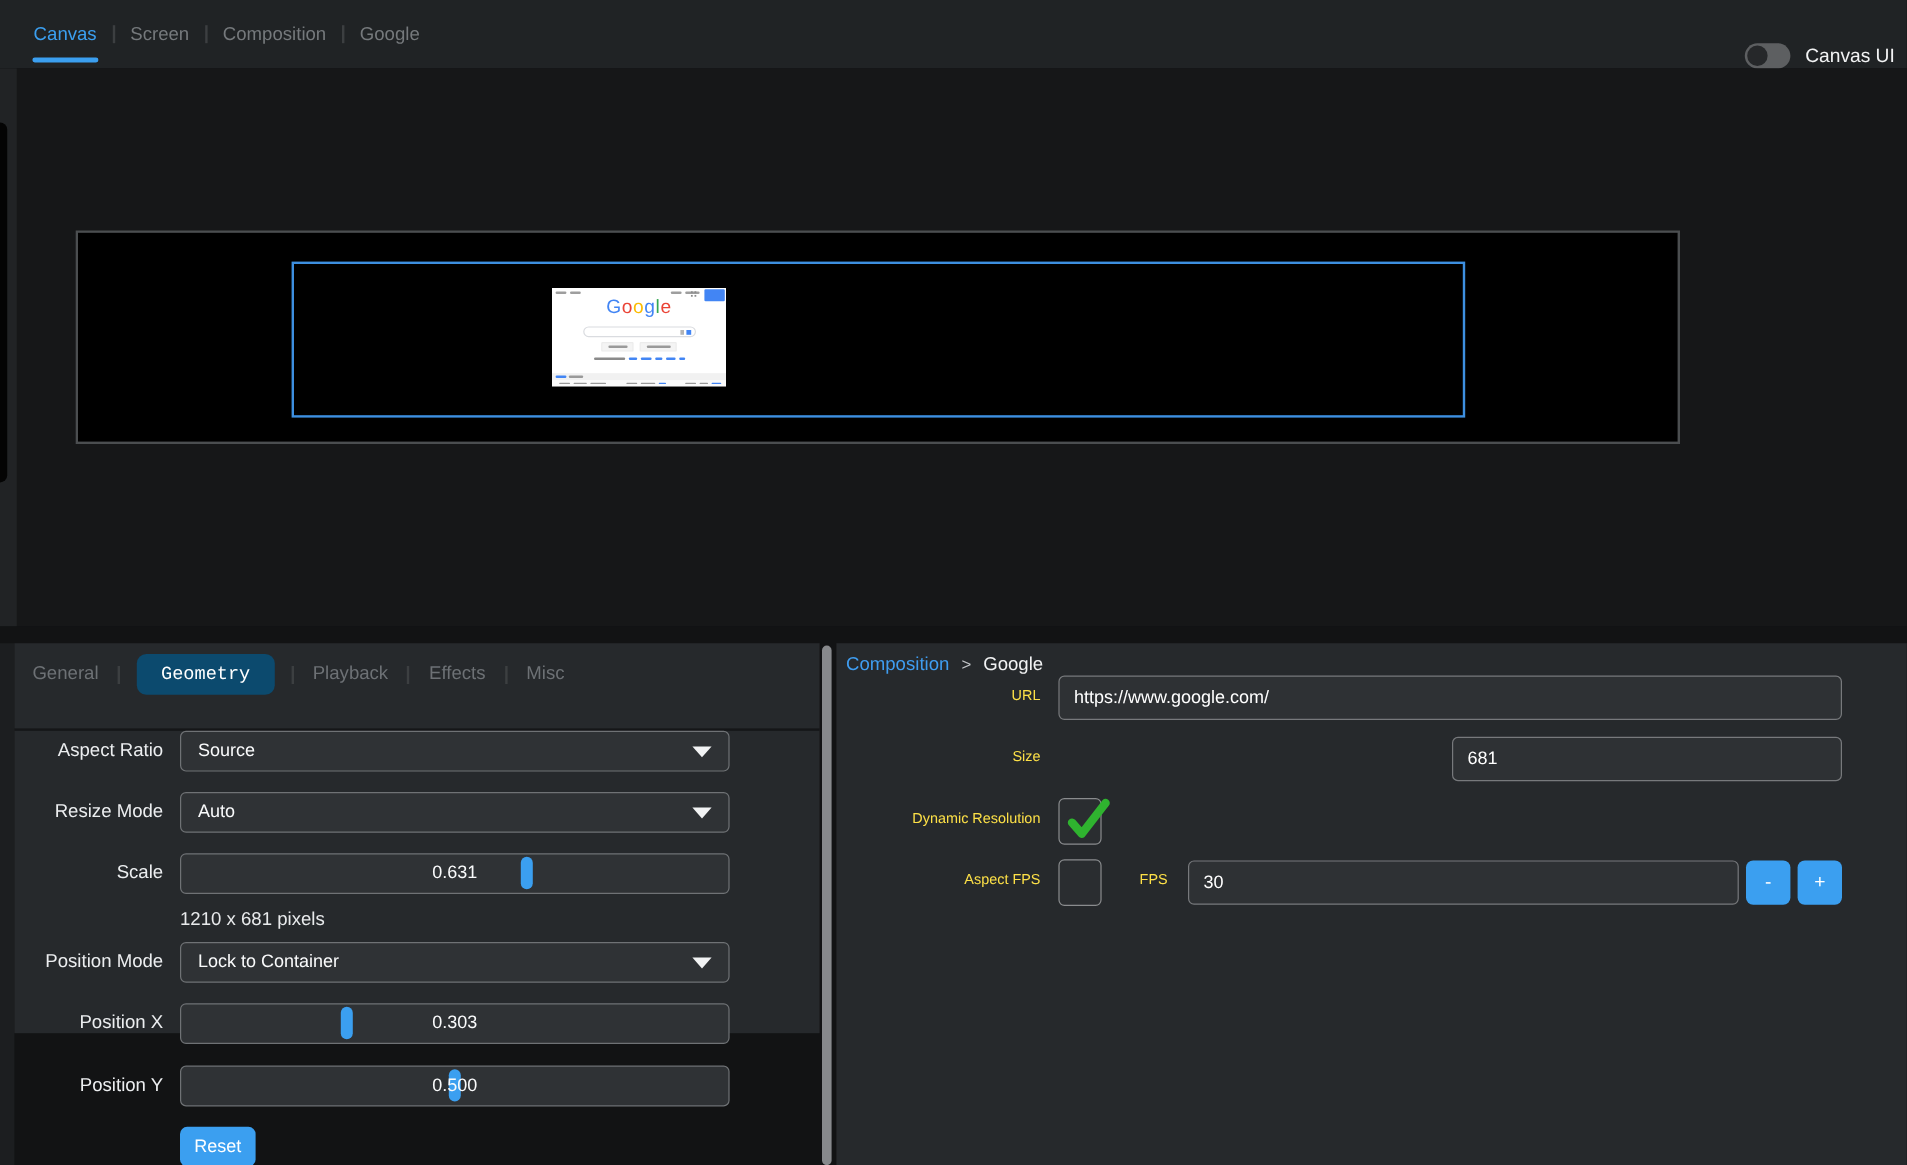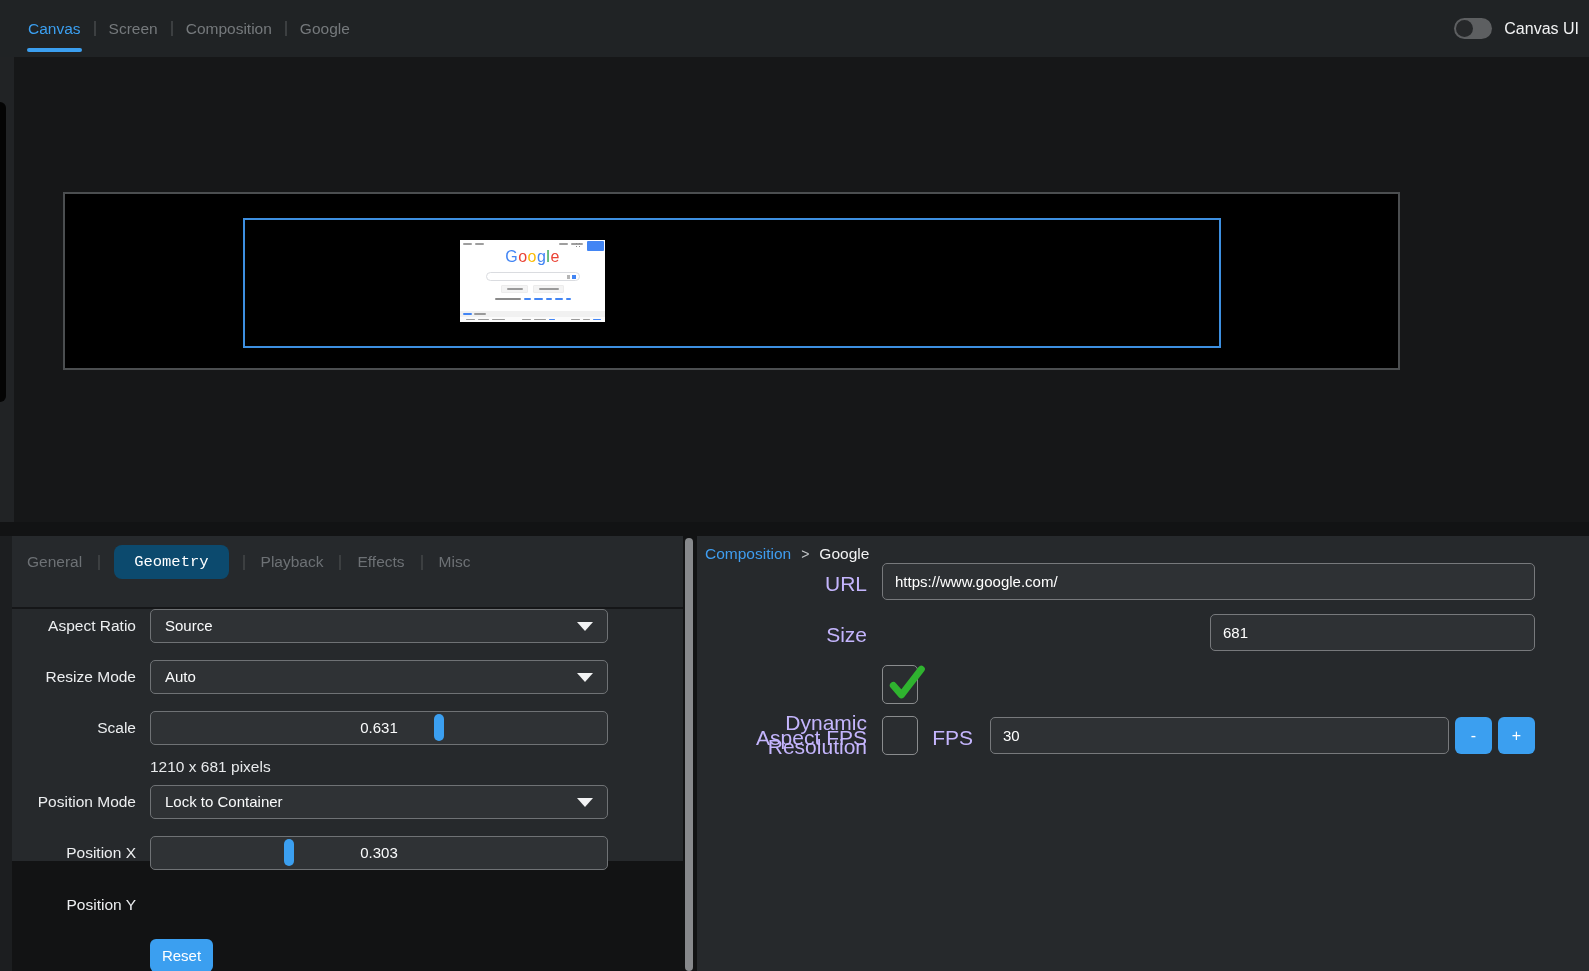--- a/index.html
+++ b/index.html
@@ -8,21 +8,21 @@
   .abs { position:absolute; }
 
   
   #top-bar { left:0; top:0; width:1589px; height:57px; background:#202325; }
   #top-tabs { left:27px; top:0; height:57px; display:flex; align-items:center; gap:12px; }
   .top-tab { position:relative; font-size:15.5px; color:#75797c; cursor:pointer; padding:2px 1px; }
   .top-tab.active { color:#3b9ff0; }
   .top-tab .tab-underline { position:absolute; left:0; right:0; bottom:-12px; height:4px;
                             border-radius:2px; background:#3b9ff0; }
   .vsep { width:2px; height:15px; background:#3c3f41; }
-  #toggle-group { right:10px; top:0; height:57px; display:flex; align-items:center; gap:12px; }
+  #toggle-group { right:10px; top:0; height:57px; display:flex; align-items:flex-end; gap:12px; }
   #toggle-track { width:38px; height:21px; border-radius:11px; background:#5d5f61; position:relative; cursor:pointer; }
   #toggle-knob { position:absolute; left:2px; top:2px; width:17px; height:17px; border-radius:50%; background:#26282a; }
   #toggle-label { font-size:16px; color:#f2f3f4; }
 
   
   #canvas-region { left:0; top:57px; width:1589px; height:465px; background:#161718; }
   #left-gutter-canvas { left:0; top:0; width:14px; height:465px; background:#212325; }
   #gutter-sliver { left:0; top:45px; width:6px; height:300px; background:#040404; border-radius:0 6px 6px 0; }
   #screen-frame { left:63px; top:135px; width:1337px; height:178px; background:#000; border:2px solid #4b4e50; }
   #selection-rect { left:243px; top:161px; width:978px; height:130px; background:#000; border:2px solid #3d8fe0; }
@@ -83,21 +83,21 @@
   #size-info { position:absolute; left:138px; top:222px; font-size:15.5px; color:#e8eaec; }
   #reset-button { position:absolute; left:138px; top:403px; width:63px; height:33px; background:#3b9ff0;
                   border:none; border-radius:6px; color:#fff; font-size:15px; cursor:pointer;
                   font-family:"Liberation Sans", sans-serif; }
 
   
   #breadcrumb { position:absolute; left:8px; top:9px; font-size:15.5px; display:flex; gap:10px; align-items:baseline; }
   #breadcrumb .bc-parent { color:#3f9df0; cursor:pointer; }
   #breadcrumb .bc-sep { color:#c3c6c9; font-size:14px; }
   #breadcrumb .bc-current { color:#f2f3f4; }
-  .rrow-label { position:absolute; left:0; width:170px; text-align:right; font-size:21px; color:#c4b5fd; }
+  .rrow-label { position:absolute; left:0; width:170px; text-align:right; font-size:12px; color:#fde047; }
   .rinput { position:absolute; height:37px; background:#2e3134; border:1.5px solid #77797c; border-radius:5px;
             color:#fff; font-size:15px; padding:0 12px; font-family:"Liberation Sans", sans-serif; outline:none; }
   .checkbox { position:absolute; width:36px; height:39px; background:#2a2d30; border:1.5px solid #8a8c8e;
               border-radius:5px; cursor:pointer; overflow:visible; }
   .check-svg { position:absolute; left:1px; top:-5px; }
   .fps-btn { position:absolute; width:37px; height:37px; background:#3b9ff0; border:none; border-radius:6px;
              color:#fff; font-size:16px; cursor:pointer; font-family:"Liberation Sans", sans-serif; }
 </style>
 </head>
 <body>
@@ -233,40 +233,44 @@
       <div class="caret"></div>
     </div>
 
     <div class="lrow-label" style="top:308px;">Position X</div>
     <div class="lcontrol slider" style="top:300px;">
       <span class="slider-value">0.303</span>
       <div class="slider-handle" style="left: 30.3%;"></div>
     </div>
 
     <div class="lrow-label" style="top:360px;">Position Y</div>
+    <div class="lcontrol slider" style="top:352px;">
+      <span class="slider-value">0.500</span>
+      <div class="slider-handle" style="left: 50%;"></div>
+    </div>
 
     <button id="reset-button">Reset</button>
   </div>
 
   <div id="panel-scrollbar" class="abs"></div>
 
   <div id="right-panel" class="abs">
     <div id="breadcrumb">
       <span class="bc-parent">Composition</span>
       <span class="bc-sep">&gt;</span>
       <span class="bc-current">Google</span>
     </div>
 
     <div class="rrow-label" style="top:36px;">URL</div>
     <input class="rinput" style="left: 185px; top: 27px; width: 653px;" value="https://www.google.com/">
 
     <div class="rrow-label" style="top:87px;">Size</div>
     <input class="rinput" style="left: 513px; top: 78px; width: 325px;" value="681">
 
-    <div class="rrow-label" style="top:139px;margin-top:36px;">Dynamic Resolution</div>
+    <div class="rrow-label" style="top:139px;">Dynamic Resolution</div>
     <div class="checkbox" style="left: 185px; top: 129px; color: rgb(47, 179, 47);">
       <svg class="check-svg" width="42" height="42" viewBox="0 0 36 36">
         <polyline points="8,21 15,29 32,7" fill="none" stroke="currentColor" stroke-width="6" stroke-linecap="round" stroke-linejoin="round"></polyline>
       </svg>
     </div>
 
     <div class="rrow-label" style="top:190px;">Aspect FPS</div>
     <div class="checkbox" style="left:185px; top:180px;"></div>
 
     <div class="rrow-label" style="left:216px; top:190px; width:60px;">FPS</div>

